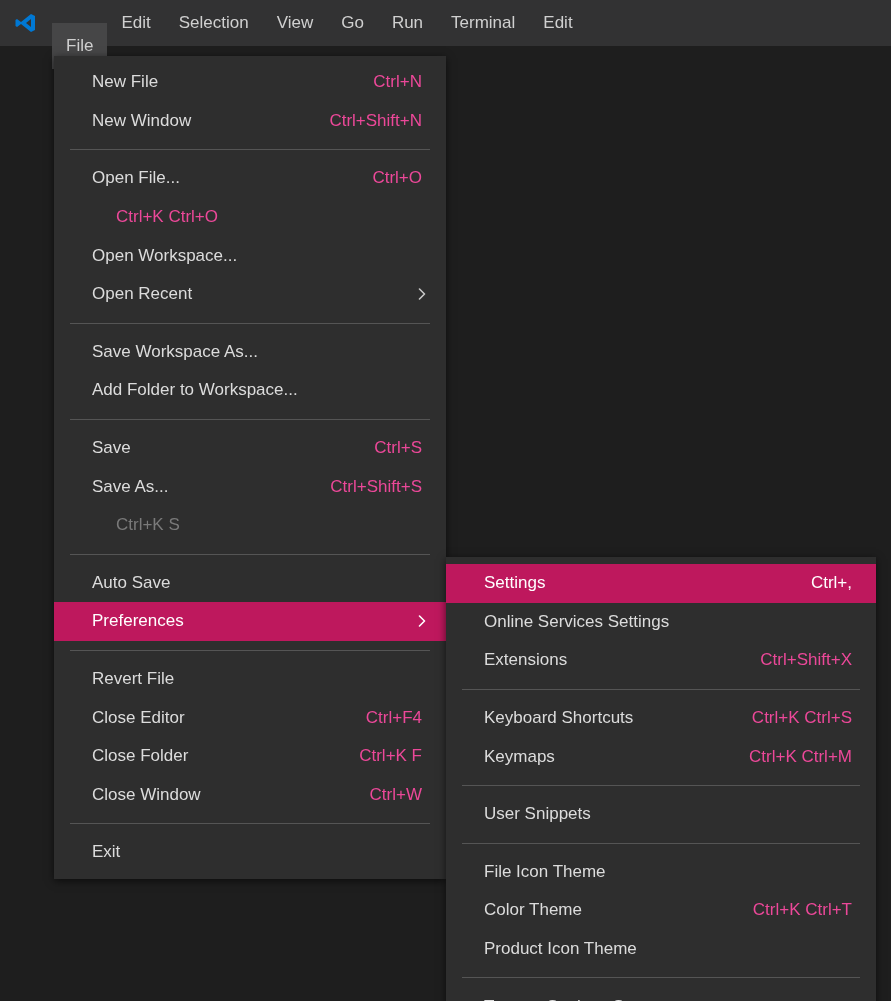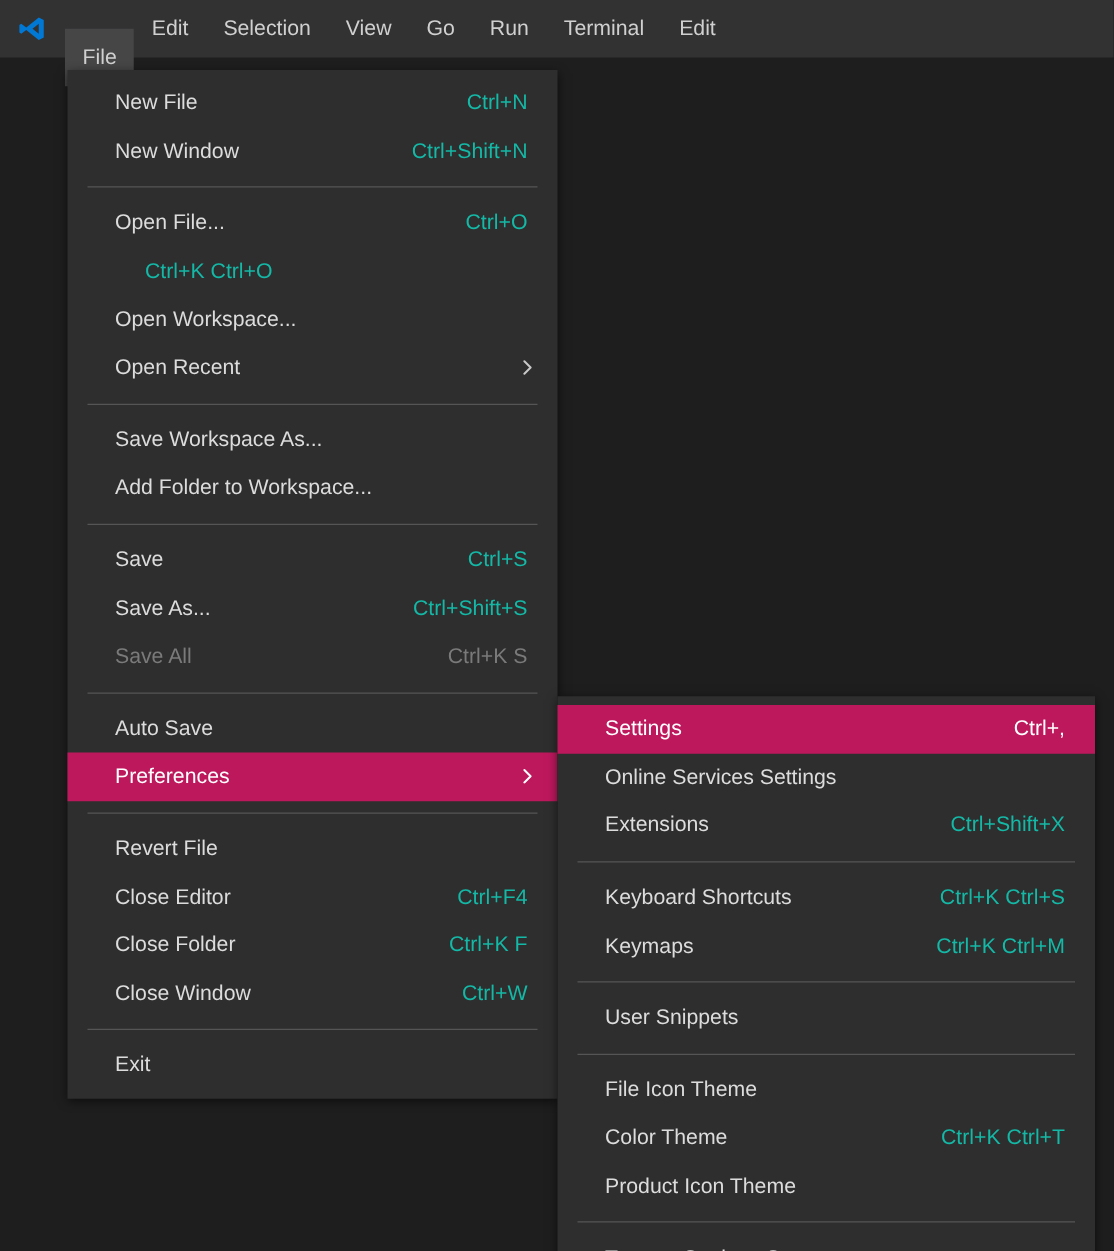--- a/index.html
+++ b/index.html
@@ -75,21 +75,21 @@
     }
     .menu-item.disabled .item-label,
     .menu-item.disabled .item-shortcut {
       color: #7a7a7a;
     }
     .item-label {
       flex: 1;
       text-align: left;
     }
     .item-shortcut {
-      color: #14b8a6;
+      color: #ec4899;
       margin-left: 24px;
     }
     .menu-item.highlighted .item-shortcut {
       color: #ffffff;
     }
     .chevron {
       position: absolute;
       right: 18px;
       display: flex;
       align-items: center;
@@ -177,21 +177,20 @@
     <div class="separator"></div>
     <div class="menu-item">
       <span class="item-label">Save</span>
       <span class="item-shortcut">Ctrl+S</span>
     </div>
     <div class="menu-item">
       <span class="item-label">Save As...</span>
       <span class="item-shortcut">Ctrl+Shift+S</span>
     </div>
     <div class="menu-item disabled">
-      <span class="item-label">Save All</span>
       <span class="item-shortcut">Ctrl+K S</span>
     </div>
     <div class="separator"></div>
     <div class="menu-item">
       <span class="item-label">Auto Save</span>
     </div>
     <div class="menu-item highlighted">
       <span class="item-label">Preferences</span>
       <span class="chevron">
         <svg width="12" height="12" viewBox="0 0 12 12">

